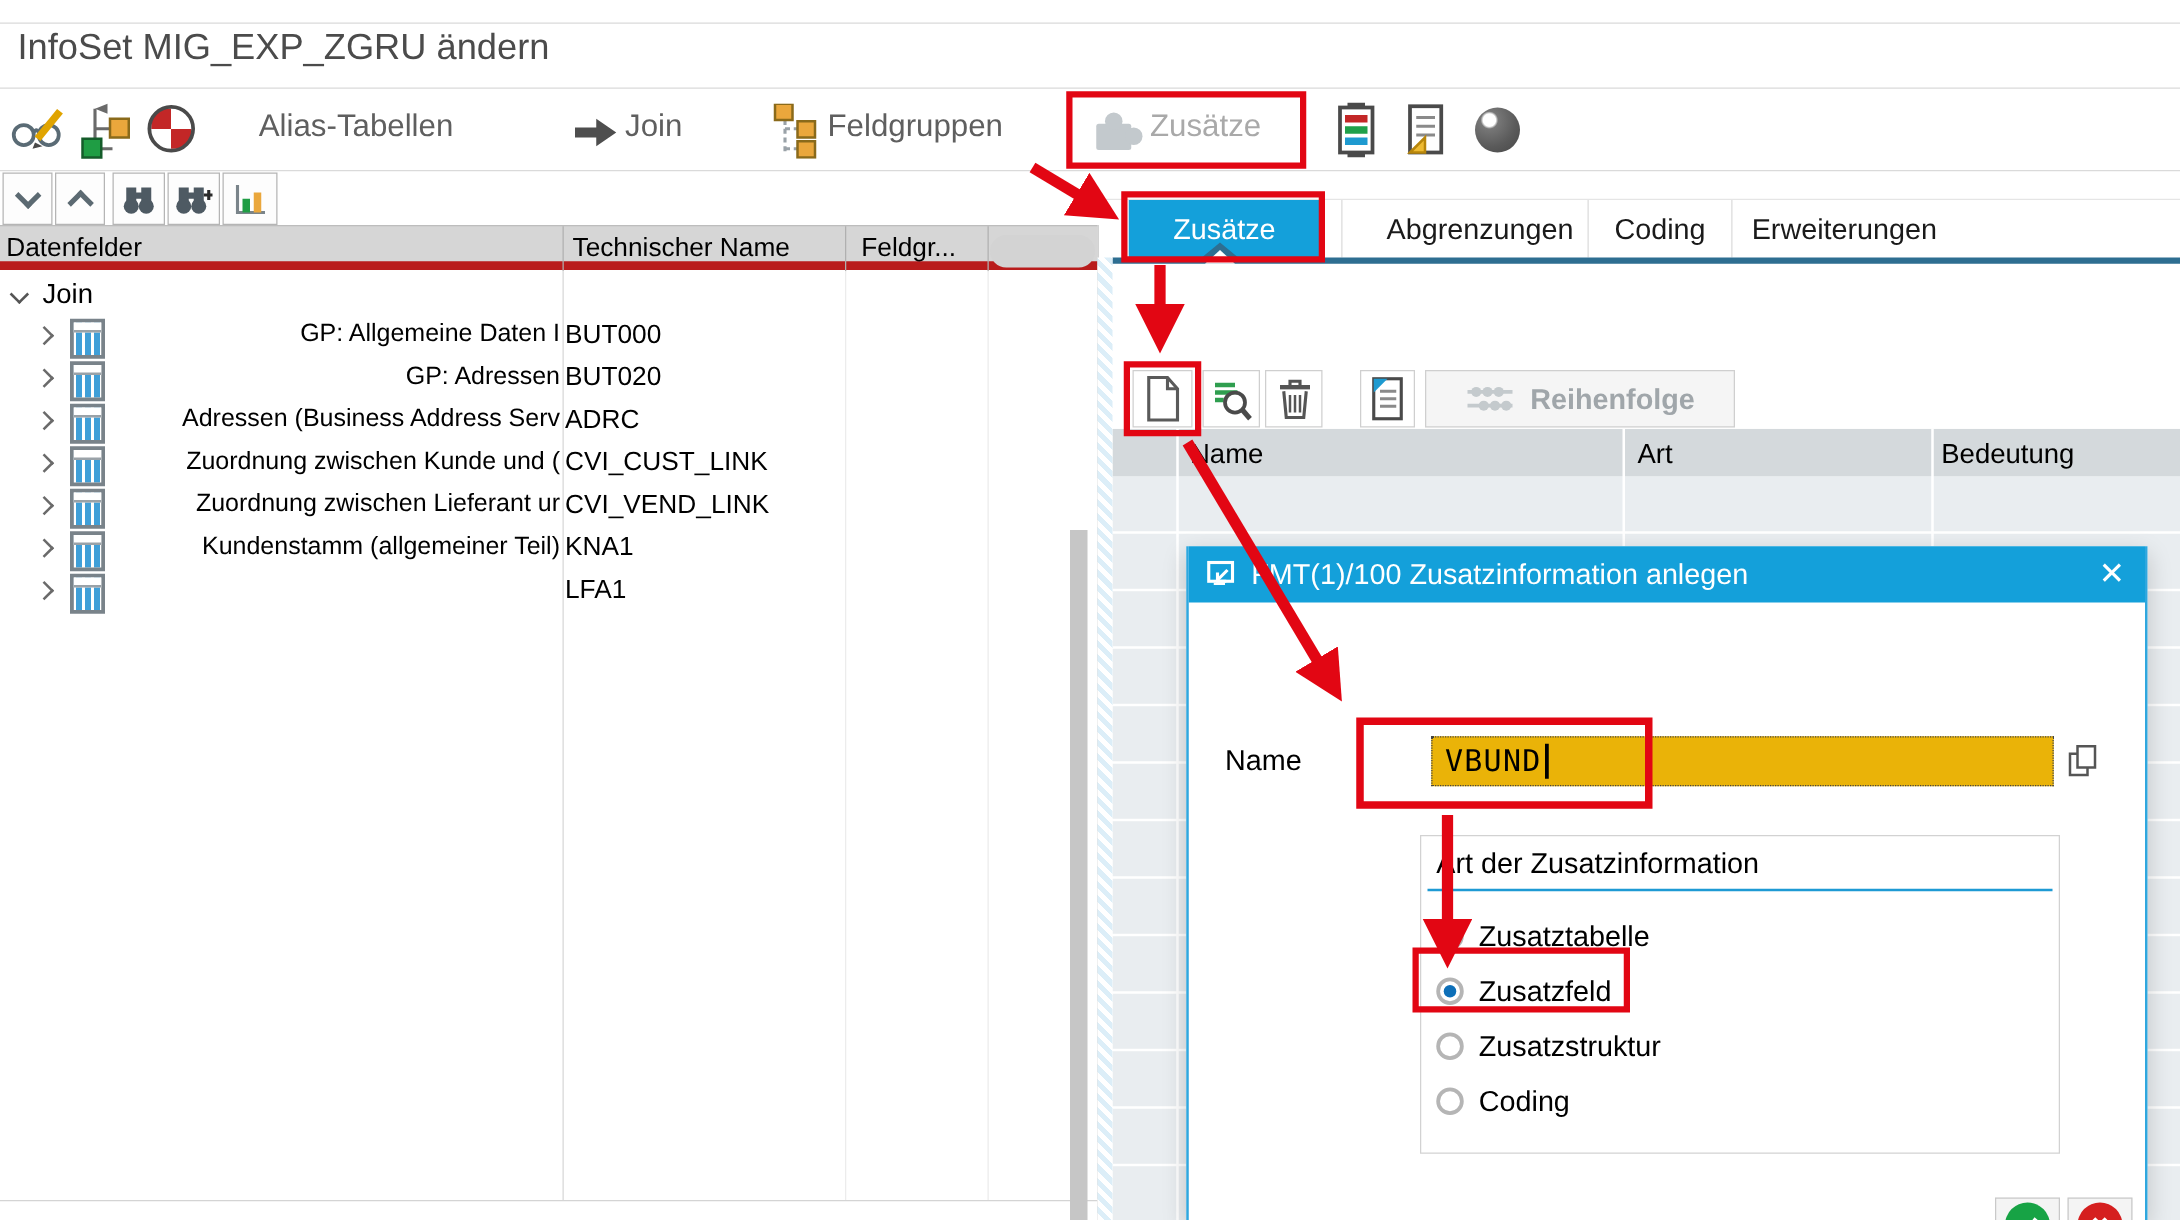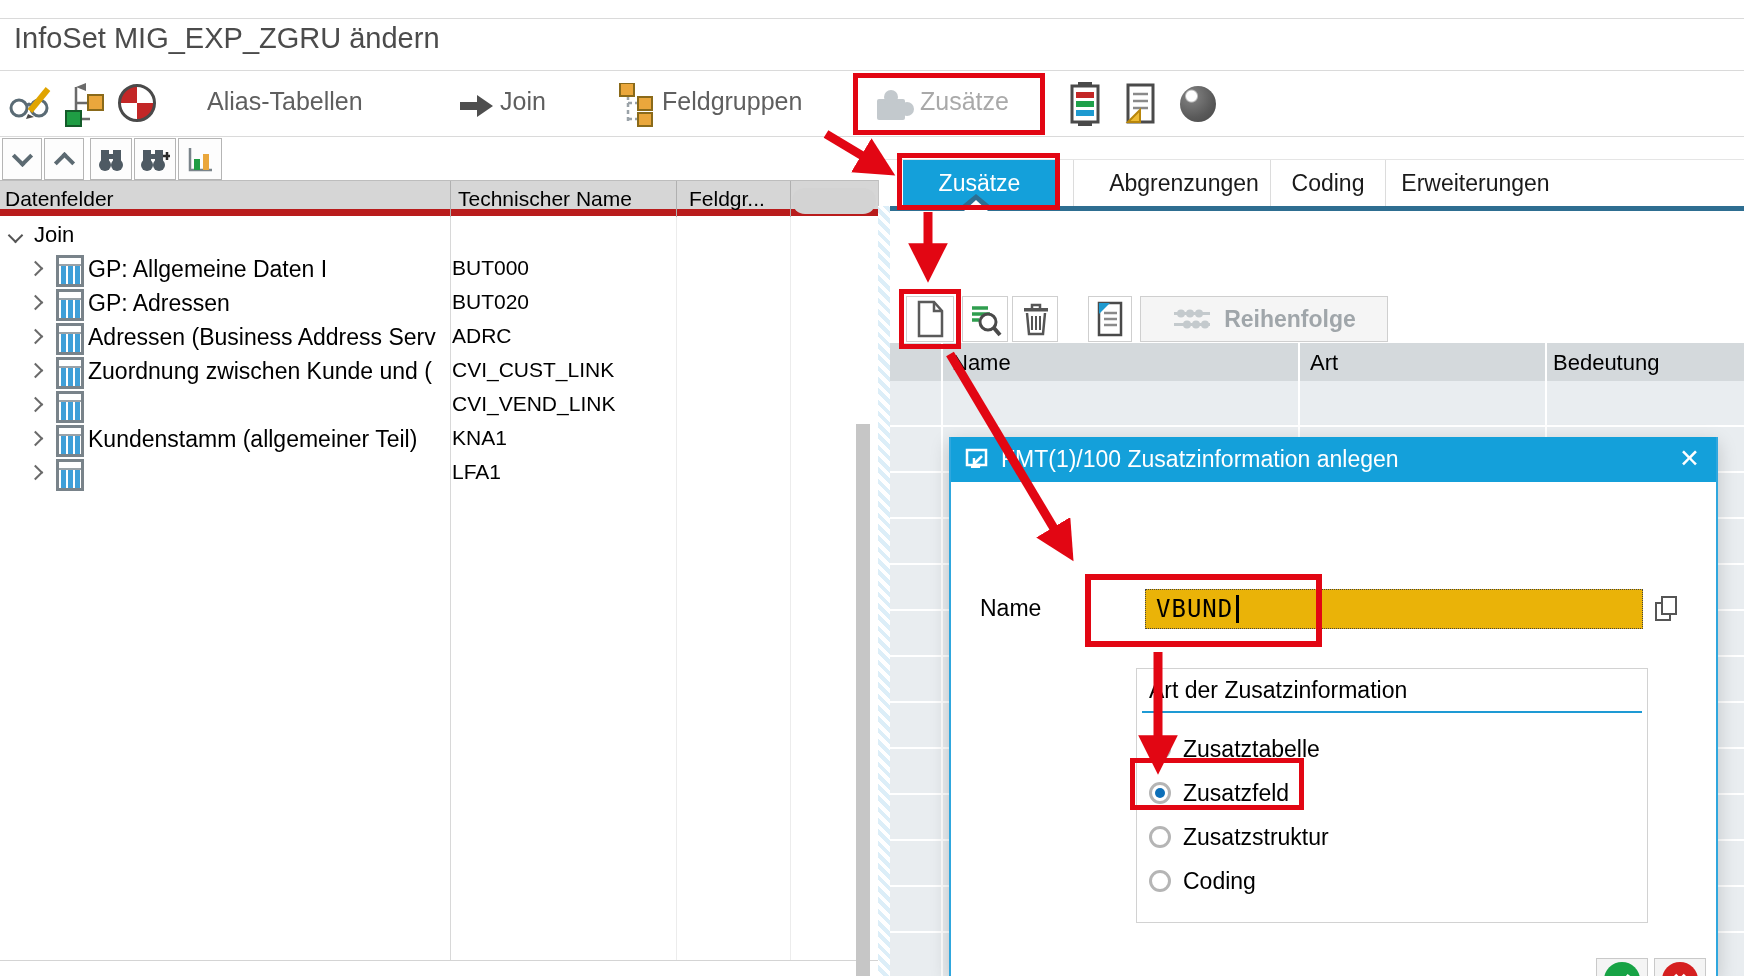--- a/index.html
+++ b/index.html
@@ -1,18 +1,18 @@
 <!DOCTYPE html>
 <html style="--accent_blue: #14a0da; --underline_blue: #2e6e91; --annotation_red: #e20613; --row_gray: #e9edf0; --radio_blue: #0d6fb8;"><head>
 <meta charset="utf-8">
 <style>
   html,body{margin:0;padding:0;overflow:hidden;}
   body{width:1744px;height:976px;position:relative;background:#fff;
        font-family:"Liberation Sans","DejaVu Sans",sans-serif;color:#000;}
-  .abs{position:absolute;}
+  .abs{position:absolute;text-align:right;}
   .hline{position:absolute;height:1px;background:#dadada;}
   .vline{position:absolute;width:1px;background:#d8d8d8;}
 
   
   #page-title{left:14px;top:22px;font-size:29px;color:#4b4b4b;}
 
   
   #main-toolbar{left:0;top:71px;width:1392px;height:65px;padding-left:12px;}
   .tb-label{position:absolute;top:16px;font-size:25px;color:#5f5f5f;white-space:nowrap;}
   .tb-ico{position:absolute;}
@@ -31,21 +31,21 @@
     border-top:1px solid #bdbdbd;border-bottom:7px solid #b91c1c;box-sizing:border-box;}
   .lp-h{position:absolute;top:6px;font-size:21px;color:#000;}
   .hsep{position:absolute;top:0;width:1px;height:36px;background:#b0b0b0;}
   #tree{left:0;top:218px;width:878px;height:744px;}
   .tree-row{position:absolute;left:0;width:856px;height:34px;display:block;}
   .tr-chev{position:absolute;left:30px;top:11px;width:9px;height:9px;
     border-right:2px solid #6a6a6a;border-bottom:2px solid #6a6a6a;transform:rotate(-45deg);}
   .tbl-icon{position:absolute;left:56px;top:3px;width:22px;height:26px;border:3px solid #79838a;box-sizing:content-box;
     background:repeating-linear-gradient(90deg,#fff 0 2px,#3f9fd8 2px 7px);}
   .tbl-icon::before{content:"";position:absolute;left:0;top:0;width:100%;height:6px;background:#fff;border-bottom:2px solid #9aa2a8;}
-  .tr-label{position:absolute;left:88px;top:4px;width:360px;font-size:23px;white-space:nowrap;overflow:hidden;}
+  .tr-label{position:absolute;left:88px;top:4px;width:360px;font-size:20px;white-space:nowrap;overflow:hidden;}
   .tr-tech{position:absolute;left:452px;top:4px;font-size:21px;white-space:nowrap;}
   #join-row{position:absolute;left:0;top:-31px;height:30px;}
   #join-chev{position:absolute;left:10px;top:8px;width:9px;height:9px;
     border-right:2px solid #555;border-bottom:2px solid #555;transform:rotate(45deg);}
   #join-label{position:absolute;left:34px;top:0;font-size:22px;}
   #splitter-btn{left:792px;top:188px;width:84px;height:26px;background:#d3d3d3;border-radius:13px;}
   #lp-scroll-thumb{left:856px;top:424px;width:14px;height:552px;background:#c6c6c6;}
 
   
   .tab{position:absolute;top:160px;height:46px;display:flex;align-items:center;justify-content:center;
@@ -247,20 +247,21 @@
   </div>
       <div class="tree-row" style="top: 136px;">
     <span class="tr-chev"></span>
     <span class="tbl-icon"></span>
     <span class="tr-label">Zuordnung zwischen Kunde und (</span>
     <span class="tr-tech">CVI_CUST_LINK</span>
   </div>
       <div class="tree-row" style="top: 170px;">
     <span class="tr-chev"></span>
     <span class="tbl-icon"></span>
+    <span class="tr-label">Zuordnung zwischen Lieferant ur</span>
     <span class="tr-tech">CVI_VEND_LINK</span>
   </div>
       <div class="tree-row" style="top: 204px;">
     <span class="tr-chev"></span>
     <span class="tbl-icon"></span>
     <span class="tr-label">Kundenstamm (allgemeiner Teil)</span>
     <span class="tr-tech">KNA1</span>
   </div>
       <div class="tree-row" style="top: 238px;">
     <span class="tr-chev"></span>

